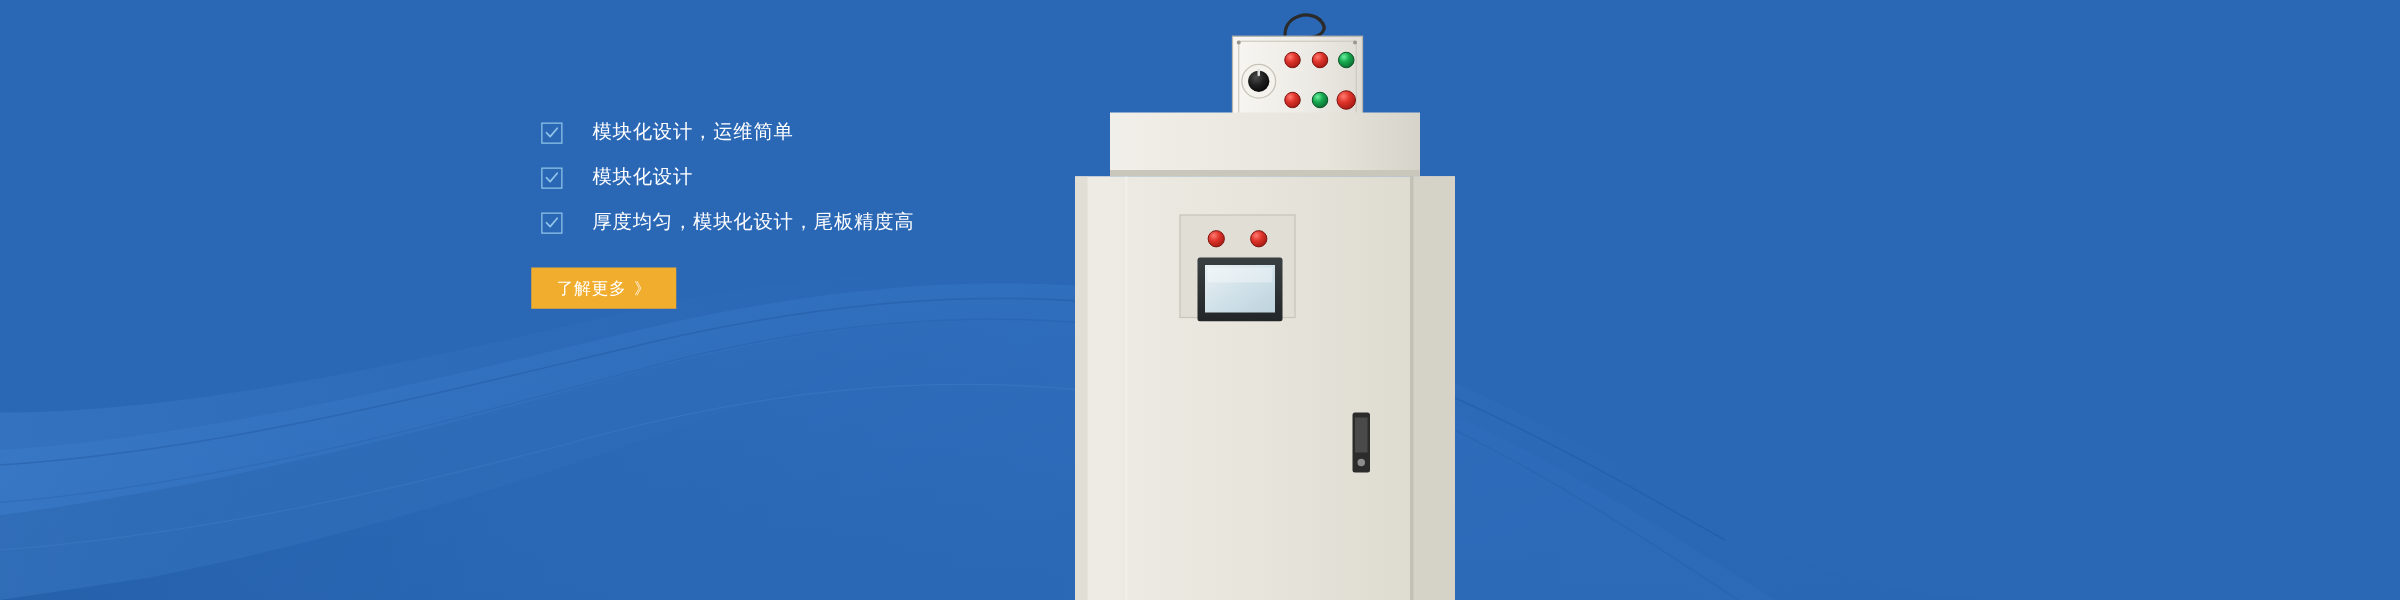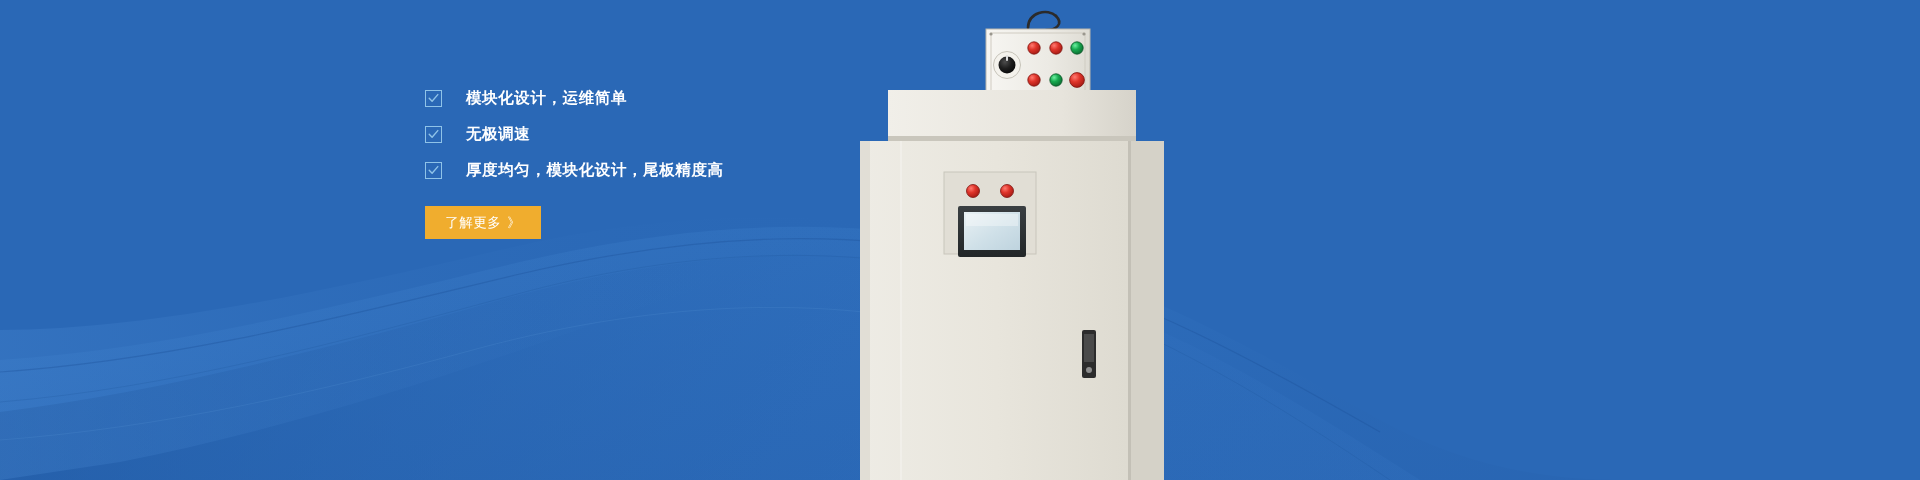--- a/index.html
+++ b/index.html
@@ -25,21 +25,21 @@
   }
   .hero-title{
     color:#ffffff;
     font-size:33px;
     font-weight:bold;
     letter-spacing:1px;
     line-height:1.2;
     margin:0 0 40px 0;
     white-space:nowrap;
   }
-  .feature-list{list-style:none;margin:0;padding:0;font-weight:bold;}
+  .feature-list{list-style:none;margin:8px;padding:0;}
   .feature-item{
     display:flex;align-items:center;
     margin-bottom:16px;
     height:20px;
   }
   .check-box{
     width:17px;height:17px;
     border:1px solid #8fc3e8;
     box-sizing:border-box;
     display:flex;align-items:center;justify-content:center;
@@ -222,21 +222,21 @@
         </span>
         <span class="feature-text">模块化设计，运维简单</span>
       </li>
 
       <li class="feature-item">
         <span class="check-box">
           <svg width="11" height="11" viewBox="0 0 11 11" aria-hidden="true">
             <path d="M1.2 5.2 L4.1 8.3 L9.8 1.6" fill="none" stroke="#8fc3e8" stroke-width="1.4" stroke-linecap="round" stroke-linejoin="round"></path>
           </svg>
         </span>
-        <span class="feature-text">无极调速</span>
+        <span class="feature-text">模块化设计</span>
       </li>
 
       <li class="feature-item">
         <span class="check-box">
           <svg width="11" height="11" viewBox="0 0 11 11" aria-hidden="true">
             <path d="M1.2 5.2 L4.1 8.3 L9.8 1.6" fill="none" stroke="#8fc3e8" stroke-width="1.4" stroke-linecap="round" stroke-linejoin="round"></path>
           </svg>
         </span>
         <span class="feature-text">厚度均匀，模块化设计，尾板精度高</span>
       </li>

